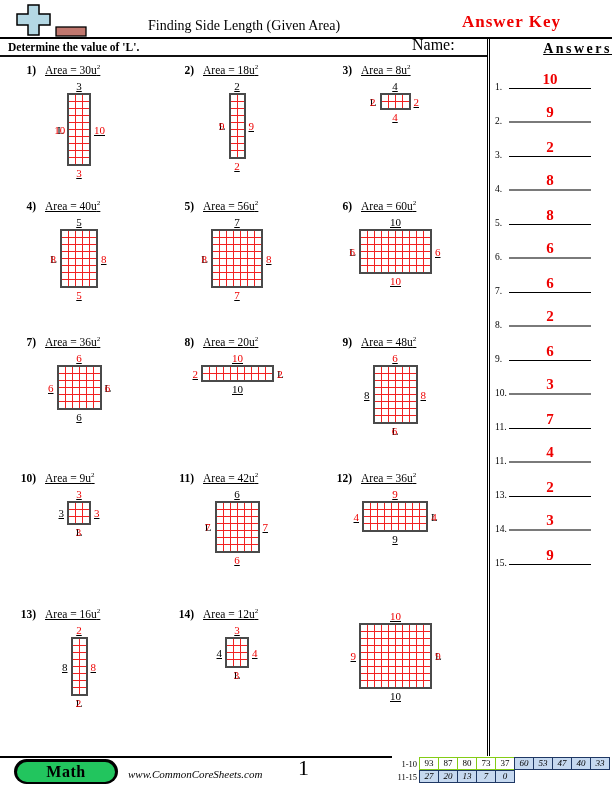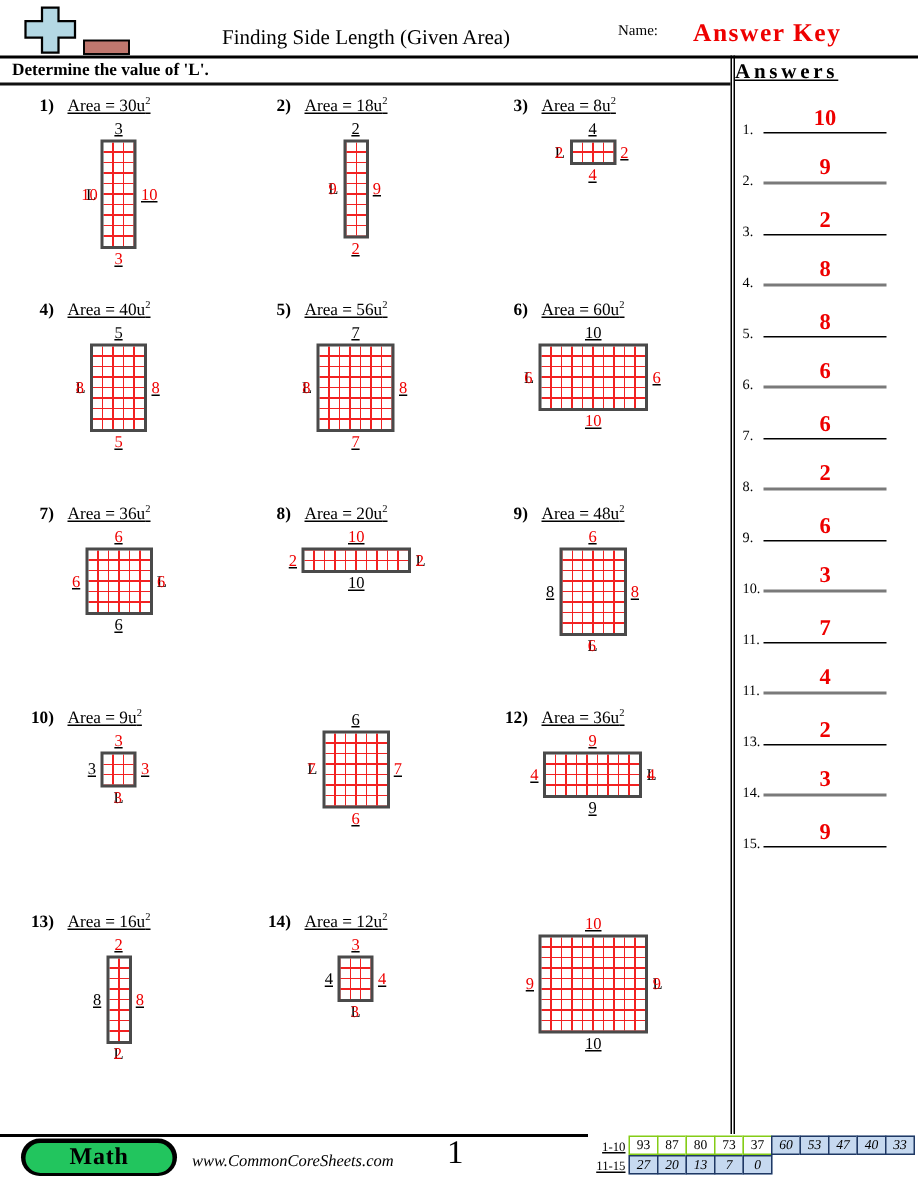--- a/index.html
+++ b/index.html
@@ -3,30 +3,30 @@
 <meta charset="utf-8">
 <style>
   html,body{margin:0;padding:0;}
   body{
     width:612px;height:792px;position:relative;background:#fff;
     font-family:"Liberation Serif",serif;color:#000;overflow:hidden;
   }
   
   #icon-wrap{position:absolute;left:8px;top:2px;width:86px;height:36px;}
   #page-title{position:absolute;left:148px;top:18px;font-size:14px;}
-  #name-label{position:absolute;left:412px;top:15px;font-size:10px;}
+  #name-label{position:absolute;left:412px;top:36px;font-size:16px;}
   #answer-key{position:absolute;left:462px;top:12px;font-size:17px;font-weight:bold;color:#ee0000;letter-spacing:1px;}
   #header-line{position:absolute;left:0;top:37px;width:612px;height:2px;background:#000;}
   #instruction{position:absolute;left:8px;top:41px;font-size:11.5px;font-weight:bold;}
   #sub-line{position:absolute;left:0;top:55px;width:487px;height:1.5px;background:#111;}
 
   
   #answers-panel{position:absolute;left:487px;top:37px;width:125px;height:719px;
     border-left:3.5px double #000;box-sizing:border-box;}
-  #answers-heading{margin-top:4px;text-align:left;font-weight:bold;font-size:14px;
+  #answers-heading{margin-top:4px;text-align:right;font-weight:bold;font-size:14px;
     text-decoration:underline;letter-spacing:2.5px;}
   #answers-rows{position:absolute;top:24px;left:0;right:0;}
   .arow{height:34px;position:relative;}
   .anum{position:absolute;left:5px;bottom:3px;font-size:9.5px;}
   .aline{position:absolute;left:19px;right:21px;bottom:6px;text-align:center;border-bottom:1.4px solid #000;}
   .aline.gray{border-bottom:2px solid #7a7a7a;}
   .aval{color:#ee0000;font-weight:bold;font-size:15px;line-height:16px;display:inline-block;}
 
   
   #problems-grid{position:absolute;left:14px;top:59px;width:474px;
@@ -54,21 +54,21 @@
   
   #footer-line{position:absolute;left:0;top:756px;width:392px;height:1.5px;background:#000;}
   #math-badge{position:absolute;left:14px;top:759px;width:104px;height:25px;background:#000;border-radius:13px;}
   #math-badge .badge-inner{position:absolute;left:3px;right:3px;top:2.5px;bottom:2.5px;background:#22c55e;
     border-radius:10px;display:flex;align-items:center;justify-content:center;
     font-weight:bold;font-size:16px;letter-spacing:0.5px;}
   #website{position:absolute;left:128px;top:768px;font-size:11px;font-style:italic;}
   #page-num{position:absolute;left:298px;top:755px;font-size:22px;}
   #score-table{position:absolute;right:2px;top:757px;}
   .score-row{display:flex;align-items:center;height:13px;}
-  .score-label{width:32px;text-align:right;font-size:8.5px;padding-right:3px;flex:none;text-decoration:underline;}
+  .score-label{width:32px;text-align:right;font-size:8.5px;padding-right:3px;flex:none;}
   .score-cell{width:18px;height:11px;border:1px solid #84cc16;font-size:9px;text-align:center;
     line-height:11px;margin-left:-1px;flex:none;background:#fff;}
   .score-cell.blue{background:#c6d9f0;border-color:#1f3864;position:relative;z-index:1;font-style:italic;}
 </style>
 </head>
 <body>
 
 <div id="icon-wrap">
   <svg width="86" height="36" viewBox="0 0 86 36">
     <rect x="48" y="25" width="30" height="9" fill="#c0776e" stroke="#000" stroke-width="1.3"></rect>
@@ -263,20 +263,21 @@
         <div class="lbl ltop"><span class="red">3</span></div>
         <div class="mid">
           <div class="lbl lleft"><span class="blk">3</span></div>
           <div class="rect" style="width: 20px; height: 20px;"></div>
           <div class="lbl lright"><span class="red">3</span></div>
         </div>
         <div class="lbl lbot"><span class="l-wrap"><span class="l-base">L</span><span class="l-ans">3</span></span></div>
       </div>
     </div>
     <div class="problem">
+      <div class="phead"><span class="pnum">11)</span><span class="parea">Area = 42u<sup>2</sup></span></div>
       <div class="shape" style="width: 103px; margin-left: 13.5px;">
         <div class="lbl ltop"><span class="blk">6</span></div>
         <div class="mid">
           <div class="lbl lleft"><span class="l-wrap"><span class="l-base">L</span><span class="l-ans">7</span></span></div>
           <div class="rect" style="width: 41px; height: 48px;"></div>
           <div class="lbl lright"><span class="red">7</span></div>
         </div>
         <div class="lbl lbot"><span class="red">6</span></div>
       </div>
     </div>

